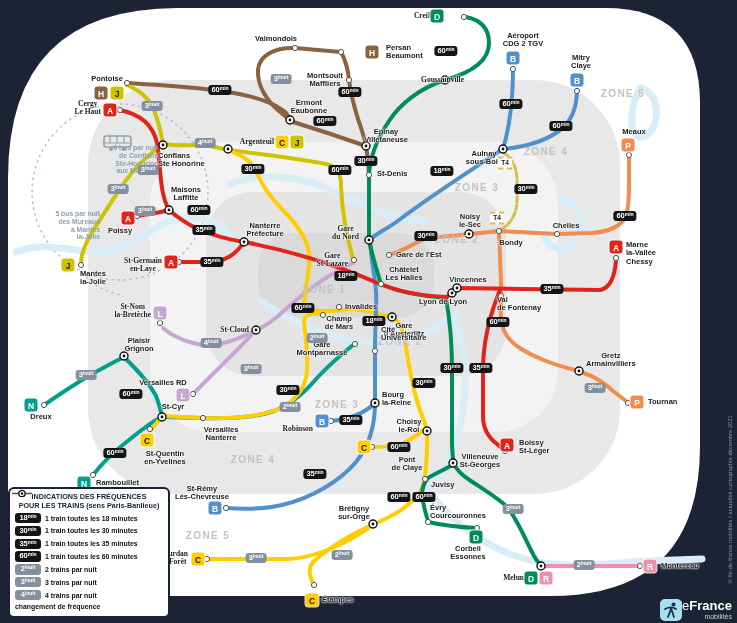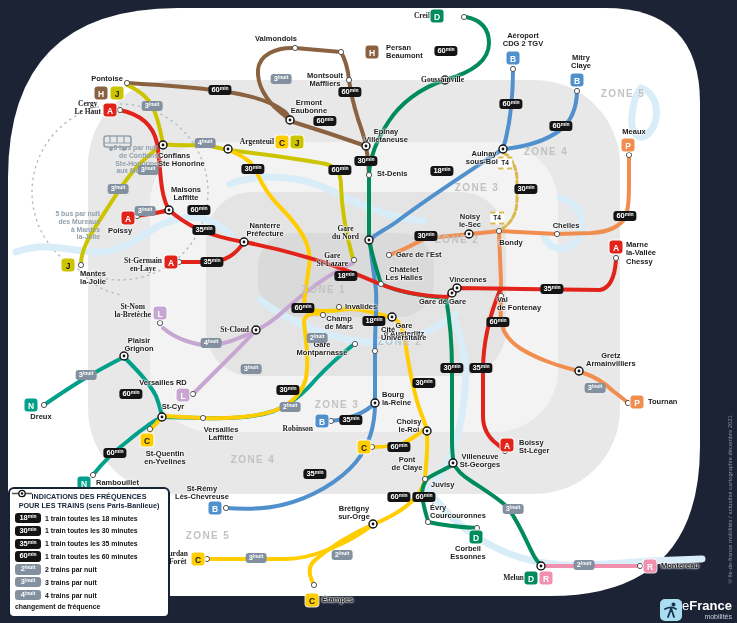--- a/index.html
+++ b/index.html
@@ -290,41 +290,41 @@
 la-Jolie</div>
       <div class="st-label c" style="left: 265px; top: 230px;">Nanterre
 Préfecture</div>
       <div class="st-label r" style="left: 359px; top: 233px;">Gare
 du Nord</div>
       <div class="st-label l" style="left: 396px; top: 255px;">Gare de l'Est</div>
       <div class="st-label r" style="left: 348px; top: 260px;">Gare
 St-Lazare</div>
       <div class="st-label c" style="left: 404px; top: 274px;">Châtelet
 Les Halles</div>
-      <div class="st-label l" style="left: 419px; top: 302px;">Gare de Gare</div>
+      <div class="st-label l" style="left: 419px; top: 302px;">Lyon de Lyon</div>
       <div class="st-label c" style="left: 468px; top: 280px;">Vincennes</div>
       <div class="st-label l" style="left: 345px; top: 307px;">Invalides</div>
       <div class="st-label c" style="left: 339px; top: 323px;">Champ
 de Mars</div>
       <div class="st-label c" style="left: 404px; top: 330px;">Gare
 d'Austerlitz</div>
       <div class="st-label l" style="left: 381px; top: 334px;">Cité
 Universitaire</div>
       <div class="st-label c" style="left: 322px; top: 349px;">Gare
 Montparnasse</div>
       <div class="st-label r" style="left: 151px; top: 311px;">St-Nom
 la-Bretèche</div>
       <div class="st-label r" style="left: 249px; top: 330px;">St-Cloud</div>
       <div class="st-label c" style="left: 139px; top: 345px;">Plaisir
 Grignon</div>
       <div class="st-label c" style="left: 41px; top: 417px;">Dreux</div>
       <div class="st-label c" style="left: 163px; top: 383px;">Versailles RD</div>
       <div class="st-label c" style="left: 173px; top: 407px;">St-Cyr</div>
       <div class="st-label c" style="left: 221px; top: 434px;">Versailles
-Laffitte</div>
+Nanterre</div>
       <div class="st-label c" style="left: 165px; top: 458px;">St-Quentin
 en-Yvelines</div>
       <div class="st-label l" style="left: 96px; top: 483px;">Rambouillet</div>
       <div class="st-label c" style="left: 202px; top: 493px;">St-Rémy
 Lès-Chevreuse</div>
       <div class="st-label r" style="left: 313px; top: 421px; margin-top: 8px;">Robinson</div>
       <div class="st-label l" style="left: 382px; top: 399px;">Bourg
 la-Reine</div>
       <div class="st-label c" style="left: 409px; top: 426px;">Choisy
 le-Roi</div>

